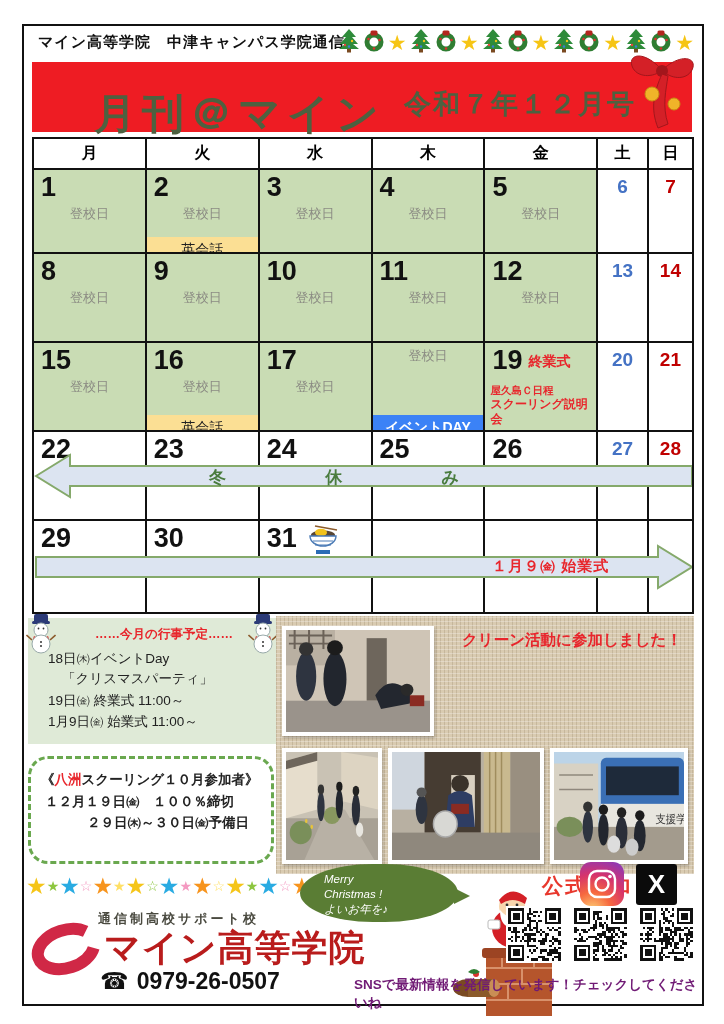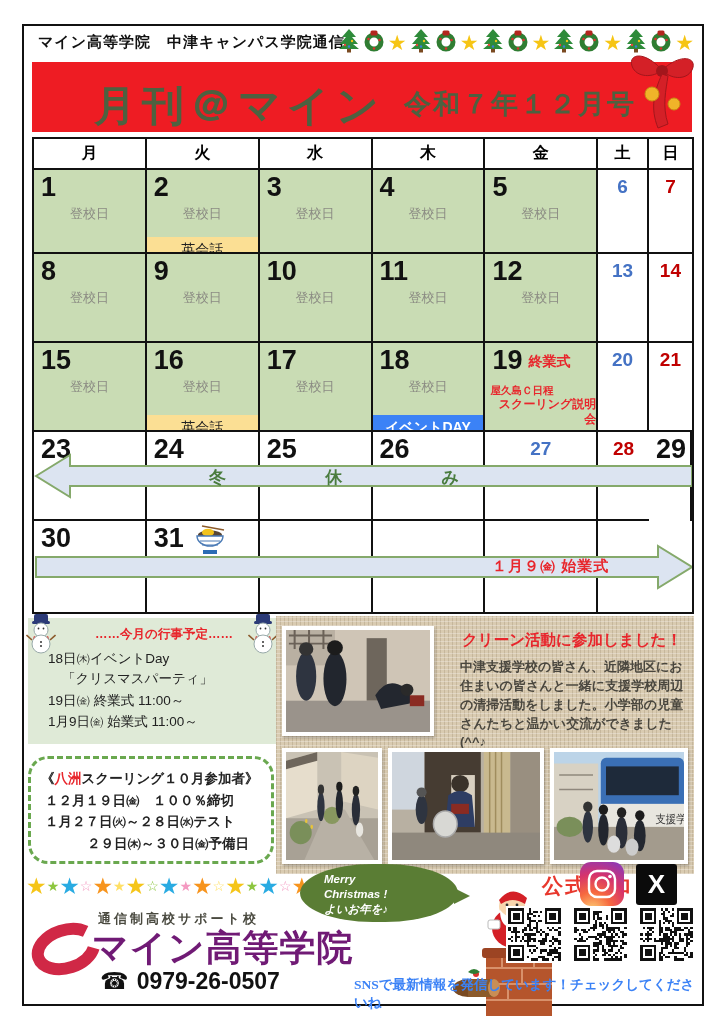--- a/index.html
+++ b/index.html
@@ -6,21 +6,21 @@
   body{width:724px;height:1024px;position:relative;font-family:"Liberation Sans","DejaVu Sans",sans-serif;overflow:hidden;}
   .frame{position:absolute;left:22px;top:24px;width:678px;height:978px;border:2px solid #111;background:#fff;}
   .abs{position:absolute;}
 
   
   .nl-title{left:14px;top:7px;font-size:15px;font-weight:bold;color:#111;letter-spacing:1px;}
   .decor-row{right:8px;top:2px;display:flex;align-items:center;gap:3px;}
 
   
   .banner{left:8px;top:36px;width:660px;height:70px;background:#ee1c23;}
-  .banner-title{left:62px;top:16px;font-size:42px;font-weight:bold;color:#4d6140;letter-spacing:6px;}
+  .banner-title{left:62px;top:24px;font-size:42px;font-weight:bold;color:#4d6140;letter-spacing:6px;}
   .banner-issue{left:372px;top:24px;font-size:27px;font-weight:bold;color:#4d6140;letter-spacing:2px;}
   .bow{right:-10px;top:-14px;}
 
   
   .calendar{left:8px;top:111px;width:662px;height:477px;border:2px solid #111;box-sizing:border-box;position:absolute;background:#fff;}
   .cal-grid{display:grid;width:100%;height:100%;grid-template-columns:17.15% 17.15% 17.15% 17.15% 17.15% 7.7% auto;grid-template-rows:31px 84px 89px 89px 89px auto;}
   .cal-cell{border-right:2px solid #111;border-bottom:2px solid #111;position:relative;overflow:hidden;background:#fff;}
   .cal-cell.lastcol{border-right:none;}
   .cal-cell.lastrow{border-bottom:none;}
   .cal-cell.green{background:#c9dcb4;}
@@ -30,33 +30,33 @@
   .sat{color:#4472c4;}
   .sun{color:#c00000;}
   .day-label{text-align:center;font-size:13px;color:#8b8b83;margin-top:4px;}
   .strip{position:absolute;left:0;right:0;bottom:0;height:15px;line-height:25px;text-align:center;font-size:14px;}
   .strip.yellow{background:#fbdf94;color:#222;}
   .strip.red{background:#3b82f6;color:#fff;font-weight:bold;}
   .side-note{font-size:14px;font-weight:bold;color:#e8262c;margin:10px 0 0 6px;vertical-align:top;display:inline-block;}
   .num-row{display:flex;align-items:flex-start;}
   .cell-notes{position:absolute;left:5px;bottom:3px;color:#e8262c;line-height:1.25;}
   .cell-notes .n1{font-size:10.5px;font-weight:bold;}
-  .cell-notes .n2{font-size:12px;font-weight:bold;text-align:right;}
+  .cell-notes .n2{font-size:12px;font-weight:bold;}
   .overlay-text{position:absolute;display:flex;justify-content:space-between;font-weight:bold;color:#4a7c3f;font-size:17px;}
   .newterm-text{position:absolute;font-weight:bold;color:#e8262c;font-size:15px;letter-spacing:1px;}
 
   
   .events-box{left:4px;top:592px;width:248px;height:126px;background:#dfead7;}
   .events-title{text-align:center;color:#e8262c;font-weight:bold;font-size:12.5px;margin-top:8px;margin-left:24px;}
   .events-lines{margin:6px 0 0 20px;font-size:13.5px;color:#222;line-height:1.55;}
   .events-lines .ind{margin-left:14px;font-family:Liberation Mono, monospace;}
   .snowman-l{left:-2px;top:-6px;}
   .snowman-r{right:-2px;top:-6px;}
 
-  .school-box{left:4px;top:730px;width:246px;height:108px;background:#fff;border:3px dashed #6aa84f;border-radius:20px;box-sizing:border-box;padding:10px 0 0 10px;font-family:Liberation Mono, monospace;}
+  .school-box{left:4px;top:730px;width:246px;height:108px;background:#fff;border:3px dashed #6aa84f;border-radius:20px;box-sizing:border-box;padding:10px 0 0 10px;}
   .school-box .ln{font-size:13.5px;line-height:1.6;color:#222;font-weight:bold;}
   .red-txt{color:#e8262c;}
   .school-box .ln3{margin-left:4px;}
   .school-box .ln4{margin-left:46px;}
 
   
   .clean-section{left:252px;top:590px;width:418px;height:258px;background-color:#d9cbb1;
     background-image:repeating-linear-gradient(0deg,rgba(255,255,255,.28) 0 1px,transparent 1px 4px),
     repeating-linear-gradient(90deg,rgba(120,100,70,.20) 0 1px,transparent 1px 4px);}
   .clean-title{left:186px;top:14px;font-size:15.5px;font-weight:bold;color:#e8262c;}
@@ -65,35 +65,35 @@
   .photo svg{display:block;width:100%;height:100%;}
   .ph0{left:6px;top:10px;width:152px;height:110px;}
   .ph1{left:6px;top:132px;width:100px;height:116px;}
   .ph2{left:112px;top:132px;width:156px;height:116px;}
   .ph3{left:274px;top:132px;width:138px;height:116px;}
 
   
   .stars-row{left:2px;top:848px;width:278px;display:flex;align-items:center;justify-content:space-between;}
   .bubble{left:276px;top:838px;width:158px;height:58px;background:#5a7d34;border-radius:46%/50%;color:#fff;}
   .bubble-tail{position:absolute;right:-12px;top:24px;width:0;height:0;border-top:8px solid transparent;border-bottom:8px solid transparent;border-left:16px solid #5a7d34;}
-  .bubble-lines{padding:8px 0 0 24px;font-size:11.5px;font-style:italic;font-weight:bold;line-height:1.3;}
+  .bubble-lines{padding:8px 0 0 24px;font-size:11.5px;font-style:italic;font-weight:normal;line-height:1.3;}
   .santa{left:428px;top:842px;}
   .blog-label{left:518px;top:846px;font-size:21px;font-weight:bold;color:#e8382d;letter-spacing:2px;}
   .ig-icon{left:556px;top:836px;width:44px;height:44px;border-radius:11px;
      background:radial-gradient(circle at 28% 110%,#fdd075 0%,#f6683f 32%,#d6336c 62%,#8a3ab9 95%);
      display:flex;align-items:center;justify-content:center;}
   .x-icon{left:612px;top:838px;width:41px;height:41px;background:#0b0b0b;color:#fff;display:flex;align-items:center;justify-content:center;font-weight:bold;font-size:26px;border-radius:3px;}
   .qr{width:57px;height:57px;background:#fff;}
   .qr1{left:482px;top:880px;}
   .qr2{left:548px;top:880px;}
   .qr3{left:614px;top:880px;}
-  .sns-note{left:330px;top:950px;font-size:13.5px;font-weight:bold;color:#3b82f6;font-family:Liberation Serif, serif;}
+  .sns-note{left:330px;top:950px;font-size:13.5px;font-weight:bold;color:#701a75;}
   .school-type{left:74px;top:884px;font-size:13px;font-weight:bold;color:#4a4a40;letter-spacing:3px;}
   .swoosh{left:6px;top:892px;}
-  .school-name{left:68px;top:898px;font-size:36px;font-weight:bold;color:#701a75;letter-spacing:1px;}
+  .school-name{left:80px;top:898px;font-size:36px;font-weight:bold;color:#b91c1c;letter-spacing:1px;}
   .phone-row{left:76px;top:942px;font-size:23px;font-weight:bold;color:#111;display:flex;align-items:center;gap:8px;}
 </style>
 </head>
 <body>
 
 <div class="frame">
 
   <div class="abs nl-title">マイン高等学院　中津キャンパス学院通信</div>
   <div class="abs decor-row" id="decor-row">
       <span><svg width="22" height="25" viewBox="0 0 22 25">
@@ -289,23 +289,20 @@
           <div class="day-label">登校日</div>
           <div class="strip yellow">英会話</div>
         </div>
         <div class="cal-cell green">
           <div class="num-row">
             <span class="date-num">17</span>
           </div>
           <div class="day-label">登校日</div>
         </div>
         <div class="cal-cell green">
-          <div class="num-row">
-            <span class="date-num">18</span>
-          </div>
           <div class="day-label">登校日</div>
           <div class="strip red">イベントDAY</div>
         </div>
         <div class="cal-cell green">
           <div class="num-row">
             <span class="date-num">19</span>
             <span class="side-note">終業式</span>
           </div>
           <div class="cell-notes">
             <div class="n1">屋久島Ｃ日程</div>
@@ -313,20 +310,25 @@
           </div>
         </div>
         <div class="cal-cell">
           <div class="num-row">
             <span class="date-num sat wknum" style="width: 100%;">20</span>
           </div>
         </div>
         <div class="cal-cell lastcol">
           <div class="num-row">
             <span class="date-num sun wknum" style="width: 100%;">21</span>
+          </div>
+        </div>
+        <div class="cal-cell">
+          <div class="num-row">
+            <span class="date-num">22</span>
           </div>
         </div>
         <div class="cal-cell">
           <div class="num-row">
             <span class="date-num">23</span>
           </div>
         </div>
         <div class="cal-cell">
           <div class="num-row">
             <span class="date-num">24</span>
@@ -432,27 +434,25 @@
       <div>18日㈭イベントDay</div>
       <div class="ind">「クリスマスパーティ」</div>
       <div>19日㈮ 終業式 11:00～</div>
       <div>1月9日㈮ 始業式 11:00～</div>
     </div>
   </div>
 
   <div class="abs school-box">
     <div class="ln"><span>《</span><span class="red-txt">八洲</span><span>スクーリング１０月参加者》</span></div>
     <div class="ln red-txt ln3">１２月１９日㈮　１００％締切</div>
-    <div class="ln ln3">１月２７日㈫～２８日㈬テスト</div>
     <div class="ln ln4">２９日㈭～３０日㈮予備日</div>
   </div>
 
   <div class="abs clean-section">
     <div class="abs clean-title">クリーン活動に参加しました！</div>
-    <div class="abs clean-body">中津支援学校の皆さん、近隣地区にお住まいの皆さんと一緒に支援学校周辺の清掃活動をしました。小学部の児童さんたちと温かい交流ができました(^^♪</div>
     <div class="photo ph0" id="ph0">
         <svg viewBox="0 0 100 75" preserveAspectRatio="none">
           <rect width="100" height="75" fill="#cfc5b6"></rect>
           <rect x="0" y="0" width="34" height="26" fill="#b9b0a2"></rect>
           <g stroke="#6b6258" stroke-width="1.4">
             <line x1="2" y1="4" x2="32" y2="4"></line>
             <line x1="2" y1="10" x2="32" y2="10"></line>
             <line x1="6" y1="0" x2="6" y2="14"></line>
             <line x1="16" y1="0" x2="16" y2="14"></line>
             <line x1="26" y1="0" x2="26" y2="14"></line>

